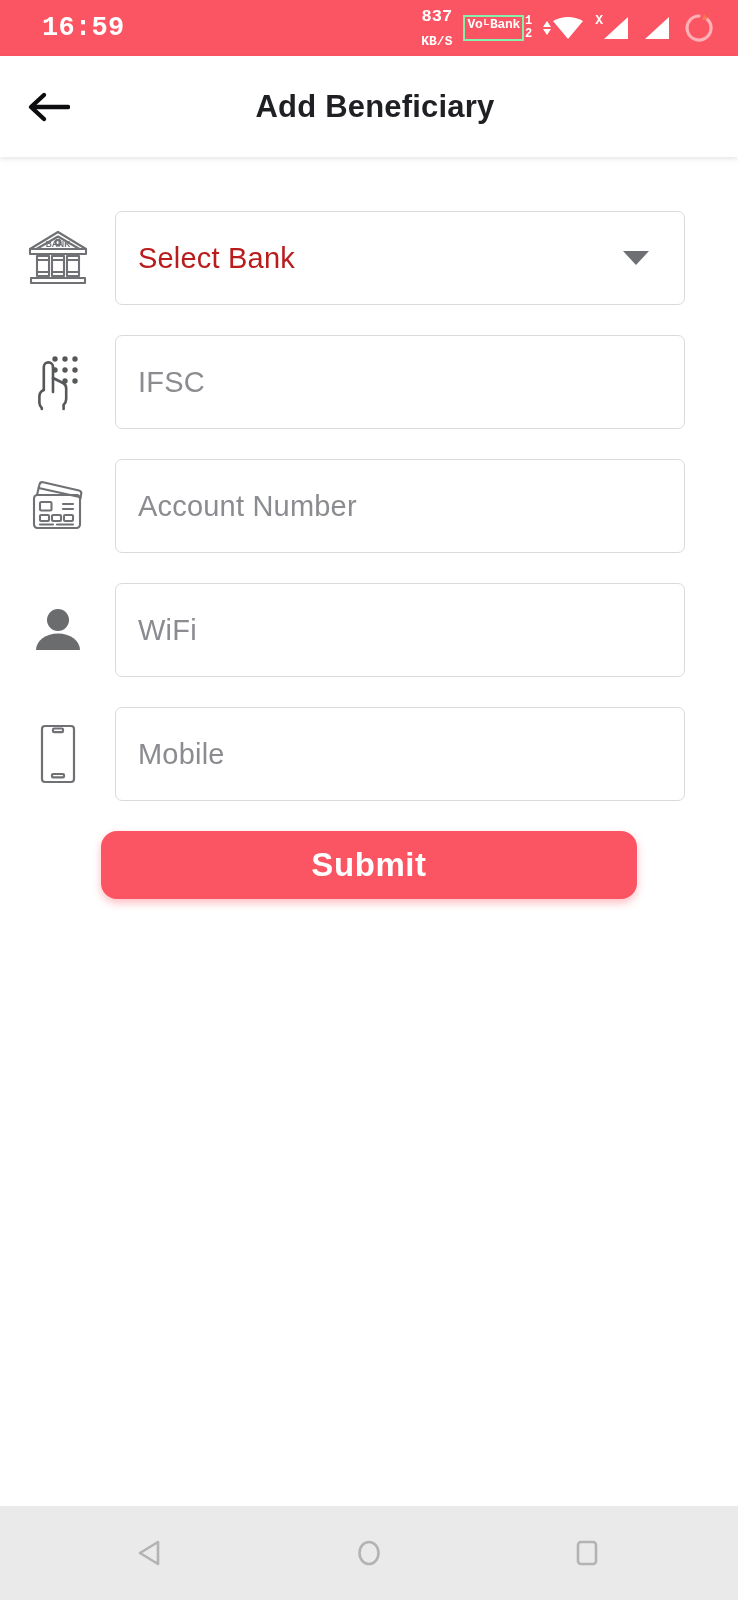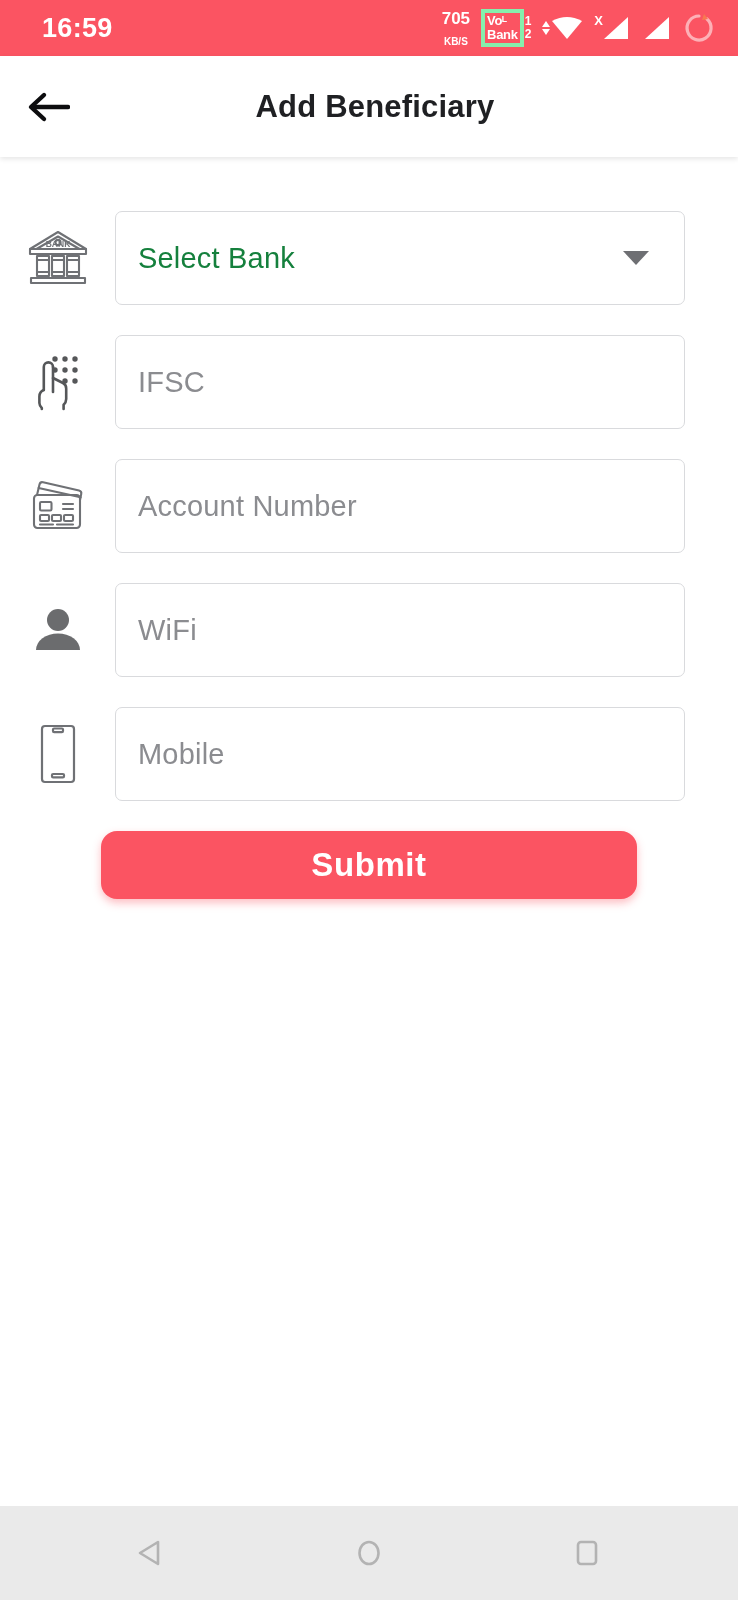--- a/index.html
+++ b/index.html
@@ -23,20 +23,21 @@
 
   
   .status-bar {
     height: 56px;
     background: #fb5462;
     display: flex;
     align-items: center;
     justify-content: space-between;
     padding: 0 22px 0 42px;
     flex: none;
+    font-family: Liberation Mono, monospace;
   }
 
   .status-time {
     color: #ffffff;
     font-size: 27px;
     font-weight: 600;
     letter-spacing: 0.3px;
   }
 
   .status-icons {
@@ -46,31 +47,31 @@
   }
 
   .data-speed {
     display: flex;
     flex-direction: column;
     align-items: center;
     line-height: 1;
     color: #ffffff;
   }
   .data-speed .dnum { font-size: 17px; font-weight: 600; }
-  .data-speed .dunit { font-size: 10px; font-weight: 600; margin-top: 10px; }
+  .data-speed .dunit { font-size: 13px; font-weight: 600; margin-top: 10px; }
 
   .vowifi-badge {
     display: flex;
     color: #ffffff;
     align-items: stretch;
   }
   .vowifi-badge .vbox {
-    border: 4px solid #86efac;
-    display: flex;
-    flex-direction: column;
+    border: 2px solid #86efac;
+    display: flex;
+    flex-direction: row;
     justify-content: center;
     padding: 1px 2px;
     line-height: 1.05;
   }
   .vowifi-badge .vrow { font-size: 13px; font-weight: 700; letter-spacing: -0.3px; }
   .vowifi-badge .vnums {
     display: flex;
     flex-direction: column;
     justify-content: center;
     font-size: 12px;
@@ -170,21 +171,21 @@
     align-items: center;
     padding: 0 22px;
     position: relative;
   }
 
   .field-text {
     font-size: 29px;
     color: #8b8c90;
     letter-spacing: 0.2px;
   }
-  .field-text.filled { color: #15803d; }
+  .field-text.filled { color: #b91c1c; }
 
   .caret-down {
     position: absolute;
     right: 35px;
     width: 0; height: 0;
     border-left: 13px solid transparent;
     border-right: 13px solid transparent;
     border-top: 14px solid #6e6f73;
   }
 
@@ -232,21 +233,21 @@
 <body>
 
 <div class="phone">
 
   <div class="status-bar">
     <div class="status-time">16:59</div>
 
     <div class="status-icons">
 
       <div class="data-speed">
-        <span class="dnum">705</span>
+        <span class="dnum">837</span>
         <span class="dunit">KB/S</span>
       </div>
 
       <div class="vowifi-badge">
         <div class="vbox">
           <span class="vrow">Voᴸ</span>
           <span class="vrow">Bank</span>
         </div>
         <div class="vnums">
           <span>1</span>

